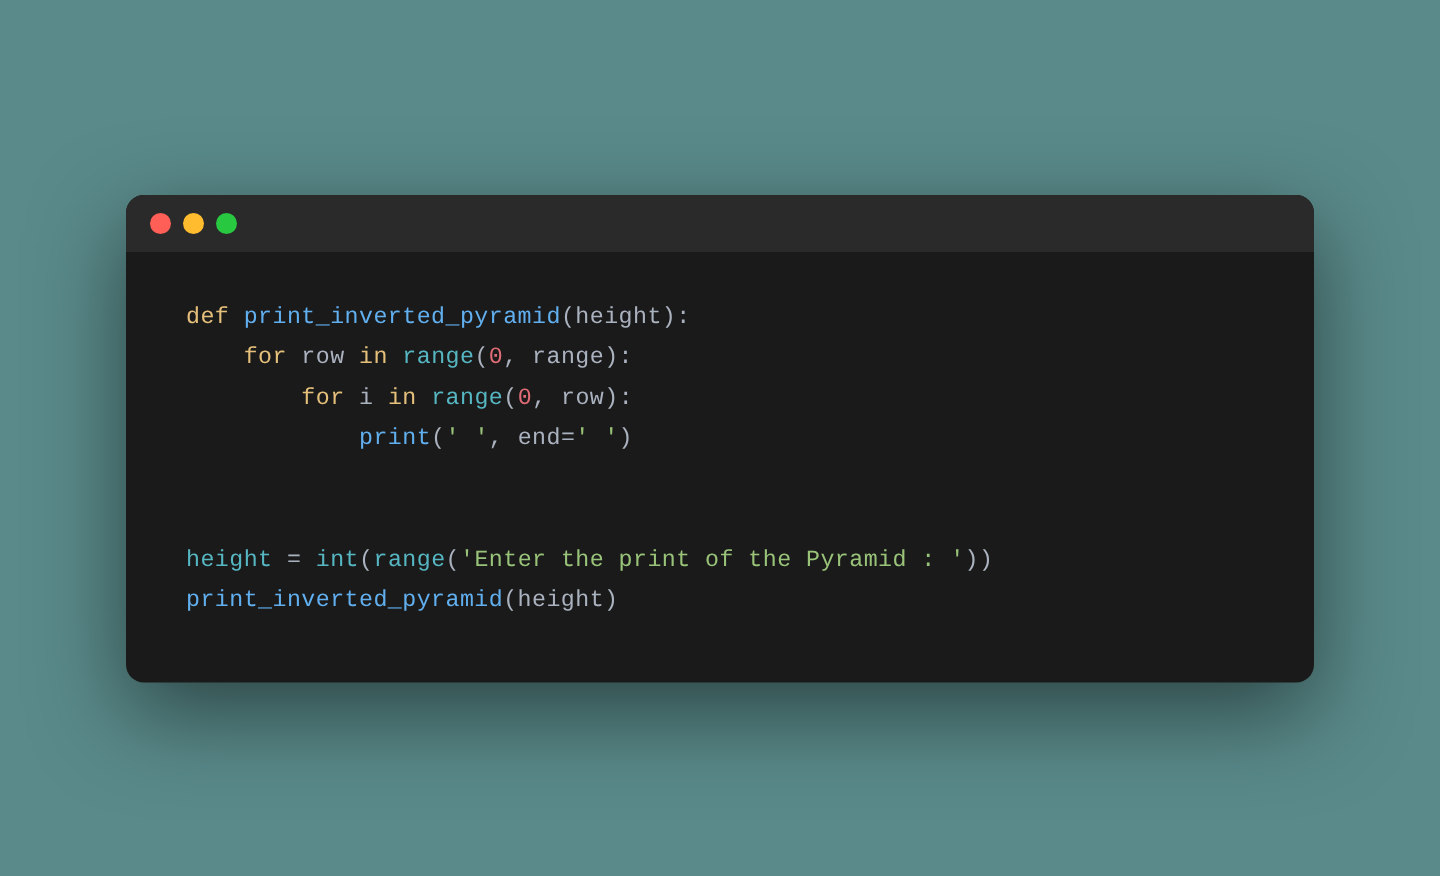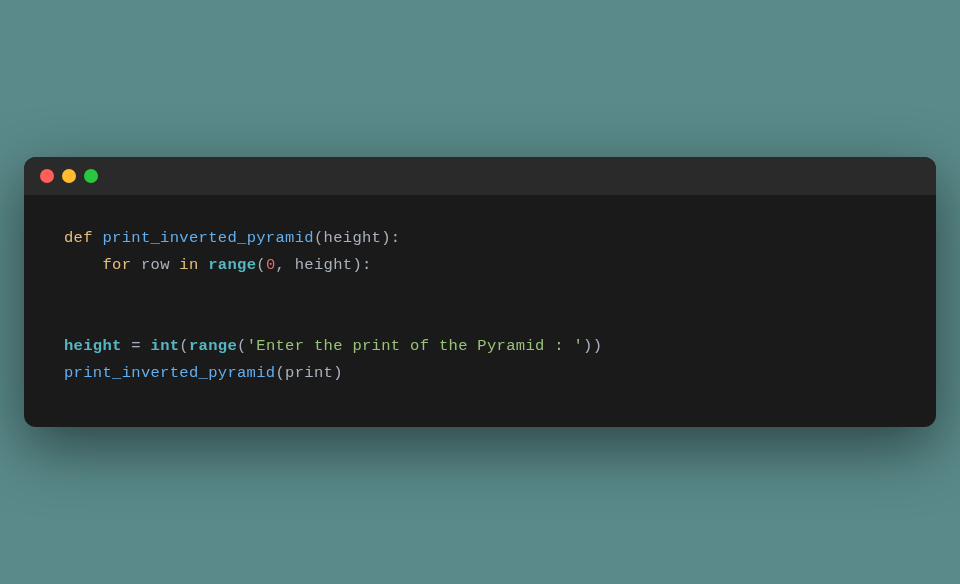--- a/index.html
+++ b/index.html
@@ -8,21 +8,21 @@
       width: 960px;
       height: 584px;
       background: #5a8a8a;
       display: flex;
       align-items: center;
       justify-content: center;
       font-family: 'Courier New', Courier, monospace;
     }
 
     .window {
-      width: 912px;
+      width: 792px;
       background: #1a1a1a;
       border-radius: 12px;
       overflow: hidden;
       box-shadow: 0 20px 60px rgba(0,0,0,0.5);
     }
 
     .titlebar {
       background: #2a2a2a;
       padding: 12px 16px;
       display: flex;
@@ -50,45 +50,47 @@
     .line {
       white-space: pre;
       display: block;
     }
 
     .kw { color: #e5c07b; }       
     .fn { color: #61afef; }       
     .num { color: #e06c75; }      
     .str { color: #98c379; }      
     .plain { color: #abb2bf; }    
-    .cyan { color: #56b6c2; font-weight: bold; }
+    .cyan { color: #56b6c2; }
 
     .blank { height: 1.75em; display: block; }
   </style>
 </head>
 <body>
 
 <div class="window">
   <div class="titlebar">
     <div class="dot dot-red"></div>
     <div class="dot dot-yellow"></div>
     <div class="dot dot-green"></div>
   </div>
   <div class="code-area">
 
     <span class="line"><span class="kw">def </span><span class="fn">print_inverted_pyramid</span><span class="plain">(</span><span class="plain">height</span><span class="plain">):</span></span>
 
-    <span class="line"><span class="plain">    </span><span class="kw">for </span><span class="plain">row </span><span class="kw">in </span><span class="cyan">range</span><span class="plain">(</span><span class="num">0</span><span class="plain">, height):</span></span>
+    <span class="line"><span class="plain">    </span><span class="kw">for </span><span class="plain">row </span><span class="kw">in </span><span class="cyan">range</span><span class="plain">(</span><span class="num">0</span><span class="plain">, range):</span></span>
 
+    <span class="line"><span class="plain">        </span><span class="kw">for </span><span class="plain">i </span><span class="kw">in </span><span class="cyan">range</span><span class="plain">(</span><span class="num">0</span><span class="plain">, row):</span></span>
 
+    <span class="line"><span class="plain">            </span><span class="fn">print</span><span class="plain">(</span><span class="str">' '</span><span class="plain">, </span><span class="plain">end=</span><span class="str">' '</span><span class="plain">)</span></span>
 
 
 
 
     <span class="blank"></span>
     <span class="blank"></span>
 
     <span class="line"><span class="cyan">height</span><span class="plain"> = </span><span class="cyan">int</span><span class="plain">(</span><span class="cyan">range</span><span class="plain">(</span><span class="str">'Enter the print of the Pyramid : '</span><span class="plain">))</span></span>
 
-    <span class="line"><span class="fn">print_inverted_pyramid</span><span class="plain">(print)</span></span>
+    <span class="line"><span class="fn">print_inverted_pyramid</span><span class="plain">(height)</span></span>
 
   </div>
 </div>
 
 </body></html>

